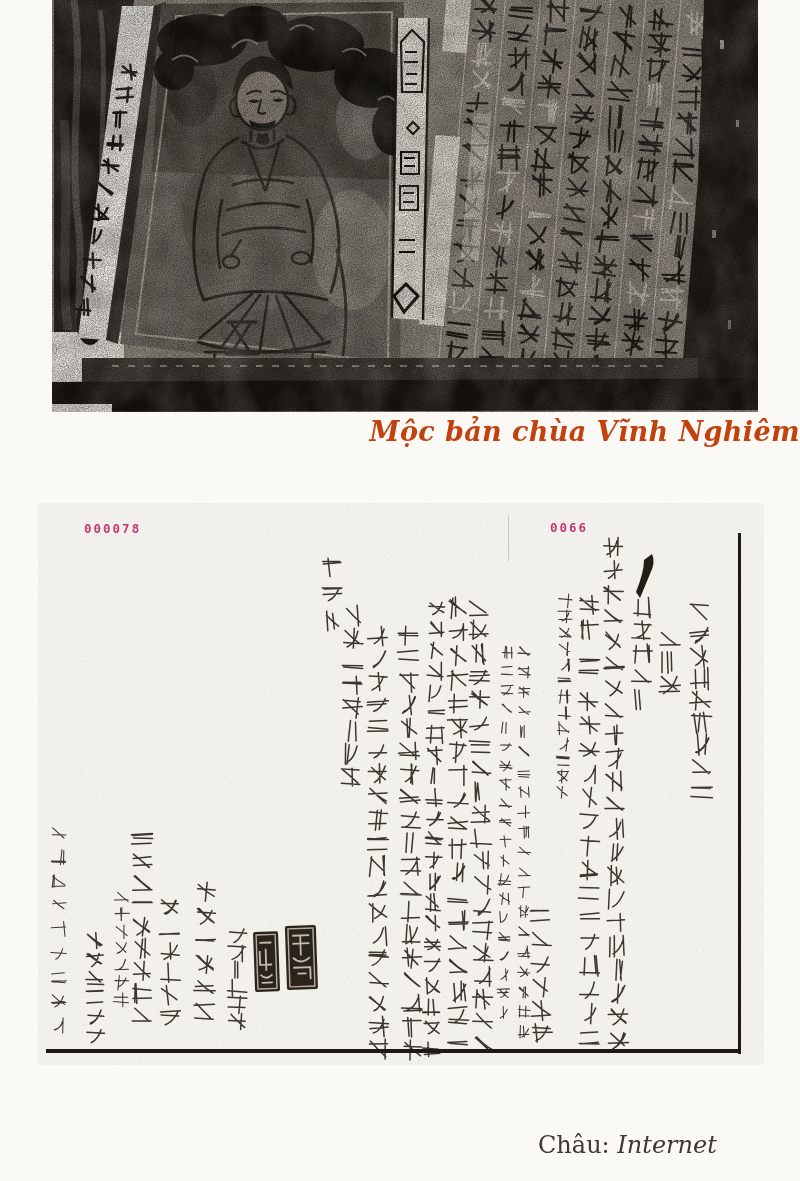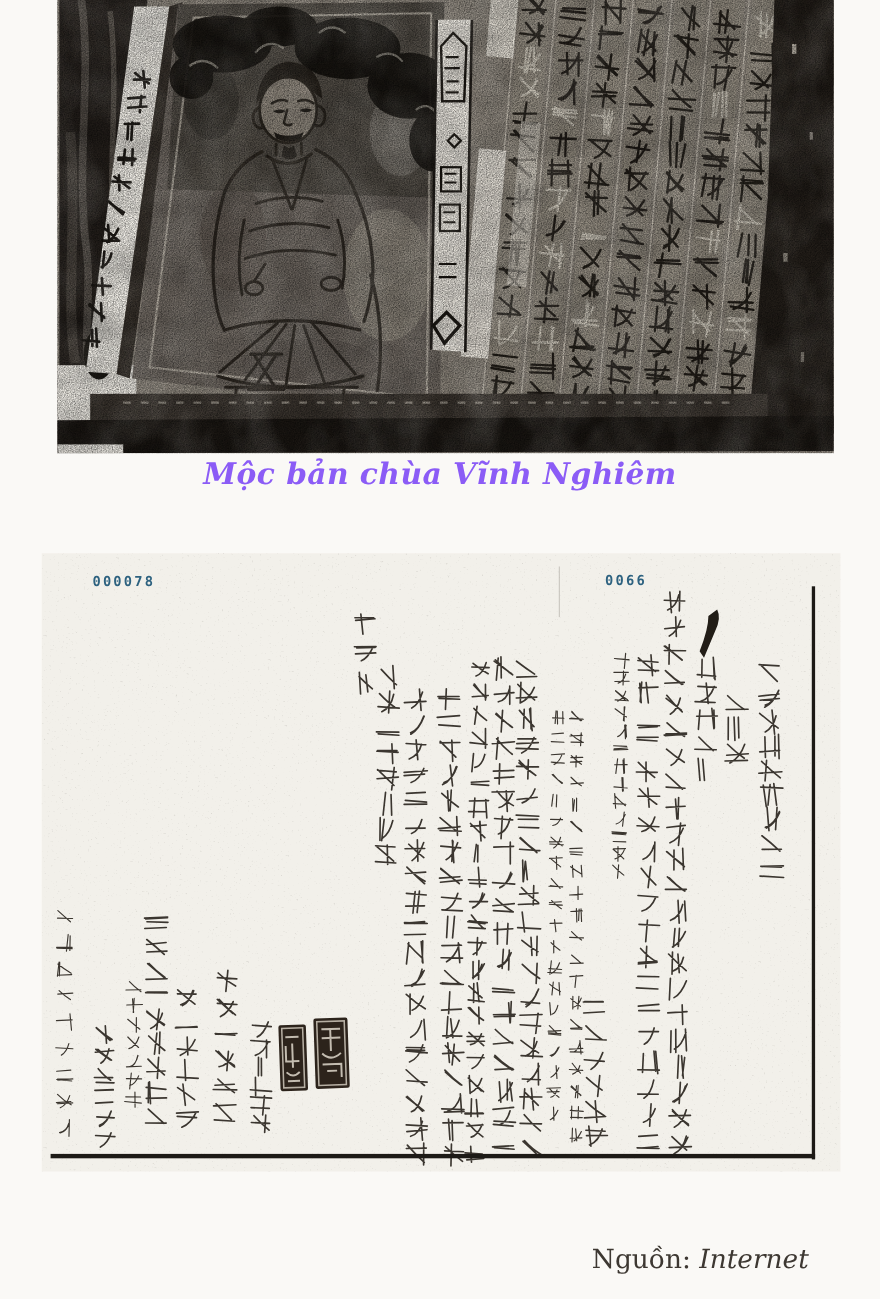--- a/index.html
+++ b/index.html
@@ -1,23 +1,23 @@
 <!DOCTYPE html>
 <html><head>
 <meta charset="utf-8">
 <style>
   html,body{margin:0;padding:0;background:#e8e6e1;}
   .page{position:relative;width:800px;height:1181px;background:#faf9f6;overflow:hidden;
         font-family:"DejaVu Serif", serif;}
   .abs{position:absolute;}
-  .caption{position:absolute;left:0;right:0;text-align:center;
+  .caption{position:absolute;left:0;right:0;text-align:right;
            font-family:"DejaVu Serif", serif;font-style:italic;font-weight:700;
-           font-size:27px;letter-spacing:.4px;color:#8b5cf6;}
+           font-size:27px;letter-spacing:.4px;color:#c2410c;}
   .stamp{position:absolute;font-family:"DejaVu Sans Mono", monospace;
-         font-weight:700;font-size:12.5px;letter-spacing:2px;color:#0c4a6e;opacity:.85;}
+         font-weight:700;font-size:12.5px;letter-spacing:2px;color:#be185d;opacity:.85;}
   .source-line{position:absolute;font-family:"DejaVu Serif", serif;
                font-size:24px;color:#3d3832;}
   .source-line .it{font-style:italic;margin-top:31px;}
   .hline{position:absolute;background:#1d1a16;}
   .scan-bg{position:absolute;background:#f2f0ea;}
   .crease{position:absolute;width:1px;background:#a9a49c;opacity:.55;}
 </style>
 </head>
 <body>
 
@@ -275,17 +275,17 @@
       <rect x="39" y="7" width="25" height="58" fill="none" stroke="#d9d2c5" stroke-width="1.4" opacity="0.8"></rect>
       <path d="M43,14 h17 M43,22 h17 M51,14 v20 M43,36 q8,8 17,0 M43,46 h17 v12 M47,52 h9" stroke="#ded7ca" stroke-width="1.8" fill="none" opacity="0.85"></path>
     </g>
   </svg>
 
   <div class="hline" style="left:738px;top:533px;width:3px;height:521px"></div>
   <div class="hline" style="left:46px;top:1049px;width:695px;height:4px"></div>
 
 
   <div class="source-line" style="top:1131px;left:538px">
-    <span>Nguồn:</span>
+    <span>Châu:</span>
     <span class="it">Internet</span>
   </div>
 
 </div>
 
 </body></html>

